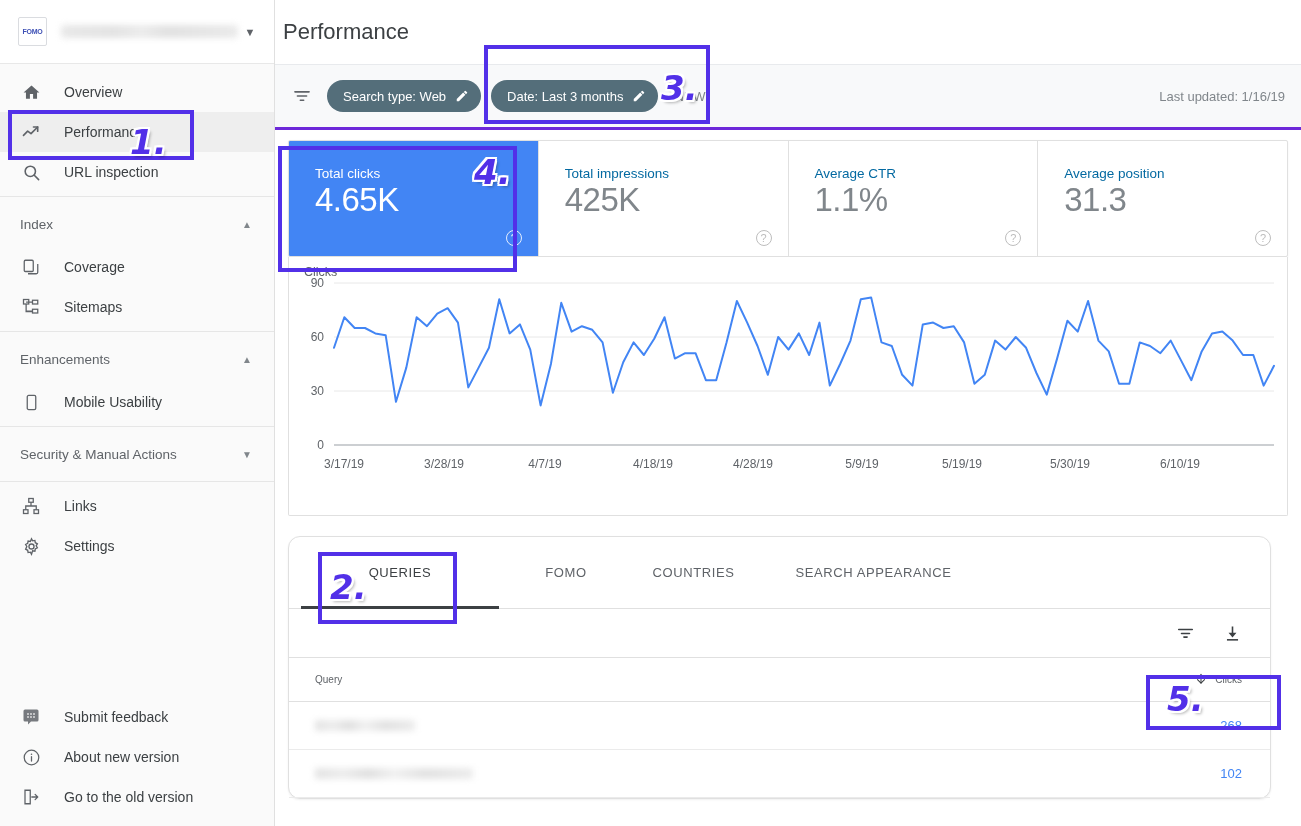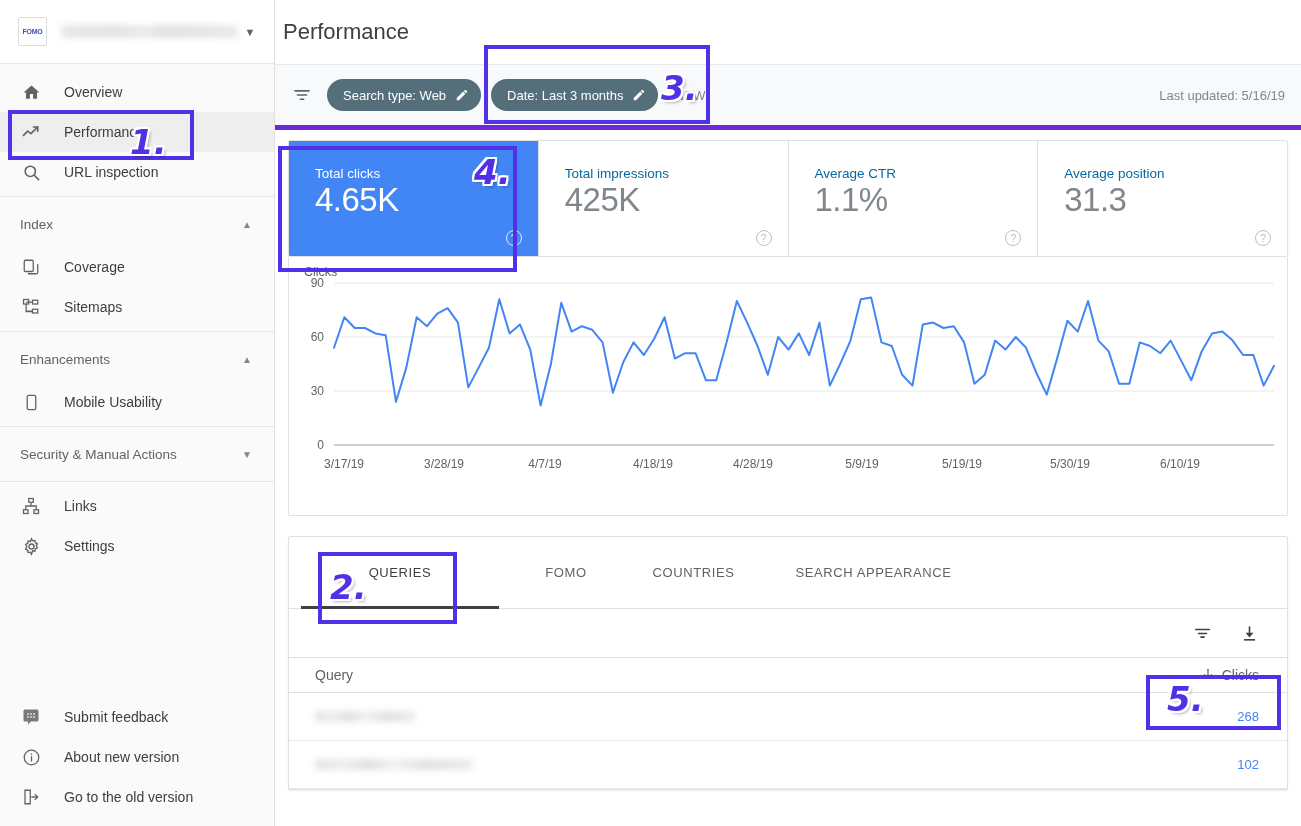--- a/index.html
+++ b/index.html
@@ -55,21 +55,21 @@
 
   
   .main { flex: 1; height: 826px; background: #fff; position: relative; overflow: hidden; }
   .page-title {
     height: 64px; display: flex; align-items: center; padding-left: 8px;
     font-size: 22px; color: #3c4043; font-weight: 400;
   }
 
   .toolbar {
     height: 66px; background: #f8f9fa; border-top: 1px solid #e8eaed;
-    border-bottom: 5px solid #6d28d9;
+    border-bottom: 3px solid #6d28d9;
     display: flex; align-items: center; padding: 0 14px 0 12px;
   }
   .filter-icon { width: 30px; display: flex; align-items: center; justify-content: center;
     color: #5f6368; cursor: pointer; }
   .chip {
     height: 32px; border-radius: 16px; background: #546e7a; color: #fff;
     display: inline-flex; align-items: center; padding: 0 12px 0 16px;
     font-size: 13px; margin-left: 10px; cursor: pointer; white-space: nowrap;
   }
   .chip .pencil { margin-left: 9px; display: flex; align-items: center; }
@@ -106,42 +106,42 @@
     margin: 0 13px; border: 1px solid #e0e0e0; border-top: none; border-radius: 0 0 2px 2px;
     background: #fff; height: 259px; position: relative; overflow: hidden;
   }
   .chart-axis-title { position: absolute; left: 15px; top: 8px; font-size: 12.5px; color: #5f6368; }
   .chart-svg { position: absolute; left: 0; top: 0; }
   .xlabel { font-size: 12px; fill: #5f6368; font-family: "Liberation Sans", sans-serif; }
   .ylabel { font-size: 12px; fill: #5f6368; font-family: "Liberation Sans", sans-serif; text-anchor: end; }
 
   
   .table-card {
-    margin: 20px 13px 0 13px; border: 1px solid #e0e0e0; border-radius: 2px;
+    margin: 20px 30px 0 13px; border: 1px solid #e0e0e0; border-radius: 12px;
     background: #fff; box-shadow: 0 1px 2px rgba(60,64,67,.08);
   }
   .tabs { height: 72px; display: flex; align-items: center; border-bottom: 1px solid #e0e0e0;
     padding-left: 0; position: relative; }
   .tab {
     font-size: 13px; letter-spacing: .6px; color: #5f6368; cursor: pointer;
     height: 72px; display: flex; align-items: center; justify-content: center;
     position: relative;
   }
   .tab.active { color: #3c4043; font-weight: 500; }
   .tab.active::after {
     content: ""; position: absolute; left: 12px; right: 12px; bottom: 0;
     height: 3px; background: #3c4043;
   }
   .table-tools { height: 48px; display: flex; align-items: center; justify-content: flex-end;
     padding-right: 28px; gap: 28px; }
   .tool-icon { color: #3c4043; cursor: pointer; display: flex; align-items: center; }
   .thead {
-    height: 36px; display: flex; align-items: center; border-top: 1px solid #e0e0e0;
+    height: 45px; display: flex; align-items: center; border-top: 1px solid #e0e0e0;
     border-bottom: 1px solid #e0e0e0; padding: 0 28px 0 26px;
-    font-size: 14px; color: #5f6368;
+    font-size: 10px; color: #5f6368;
   }
   .th-query { flex: 1; }
   .th-clicks { display: flex; align-items: center; gap: 7px; }
   .trow {
     height: 48px; display: flex; align-items: center; border-bottom: 1px solid #ebebeb;
     padding: 0 28px 0 26px; cursor: pointer;
   }
   .blur-text {
     height: 11px; border-radius: 2px;
     background: linear-gradient(90deg,#e3e3e3 0%,#ededed 18%,#e0e0e0 34%,#f1f1f1 50%,#e2e2e2 70%,#ececec 100%);
@@ -344,21 +344,21 @@
         <span class="pencil">
           <svg width="14" height="14" viewBox="0 0 24 24" fill="#fff">
               <path d="M3 17.25V21h3.75L17.8 9.94l-3.75-3.75L3 17.25zM20.7 7.04a1 1 0 0 0 0-1.41l-2.34-2.34a1 1 0 0 0-1.41 0l-1.83 1.83 3.75 3.75 1.83-1.83z"></path>
             </svg>
         </span>
       </div>
 
       <div class="new-chip">NEW</div>
 
       <div class="spacer"></div>
-      <div class="last-updated">Last updated: 5/16/19</div>
+      <div class="last-updated">Last updated: 1/16/19</div>
     </div>
 
     <div class="card-wrap">
       <div class="metrics-card">
 
         <div class="metric selected">
           <div class="metric-label">Total clicks</div>
           <div class="metric-value">4.65K</div>
           <div class="qmark">?</div>
         </div>

